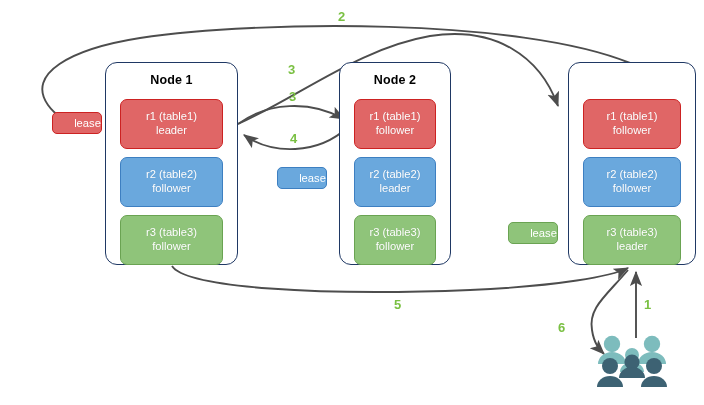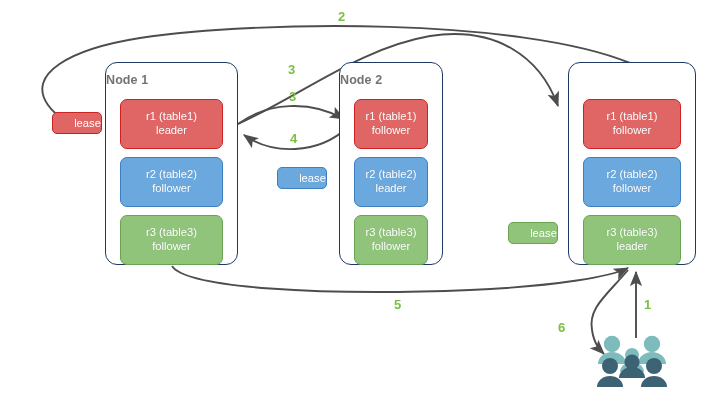--- a/index.html
+++ b/index.html
@@ -32,24 +32,24 @@
     background: #ffffff;
     border: 1.6px solid #1f3864;
     border-radius: 12px;
     z-index: 3;
   }
   .node-title {
     position: absolute;
     left: 0;
     right: 0;
     top: 10px;
-    text-align: left;
+    text-align: center;
     font-size: 12.5px;
     font-weight: bold;
-    color: #737373;
+    color: #000000;
     letter-spacing: .1px;
   }
 
   
   .replica {
     position: absolute;
     box-sizing: border-box;
     left: 14px;
     right: 14px;
     height: 50px;
@@ -147,21 +147,21 @@
     <div class="replica rep-blue r2">
       <span class="l1">r2 (table2)</span>
       <span class="l2">follower</span>
     </div>
     <div class="replica rep-green r3">
       <span class="l1">r3 (table3)</span>
       <span class="l2">follower</span>
     </div>
   </div>
 
-  <div class="node-box" style="left:339px; top:62px; width:104px; height:203px;">
+  <div class="node-box" style="left:339px; top:62px; width:112px; height:203px;">
     <div class="node-title">Node 2</div>
 
     <div class="replica rep-red r1">
       <span class="l1">r1 (table1)</span>
       <span class="l2">follower</span>
     </div>
     <div class="replica rep-blue r2">
       <span class="l1">r2 (table2)</span>
       <span class="l2">leader</span>
     </div>

